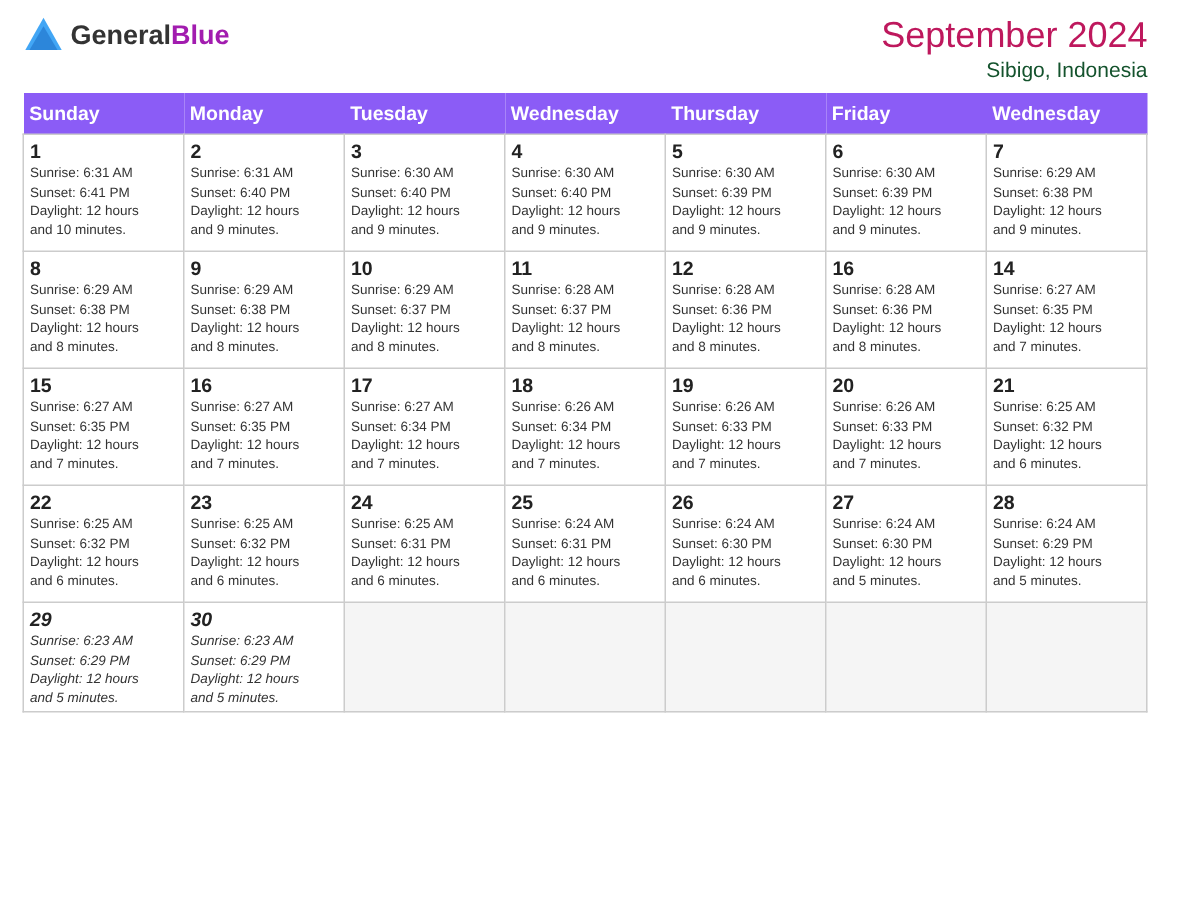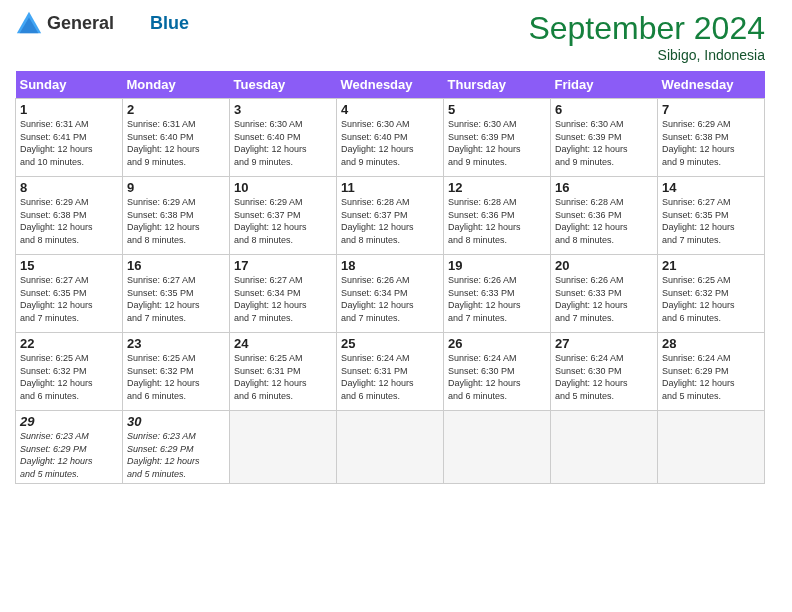--- a/index.html
+++ b/index.html
@@ -24,31 +24,31 @@
       display: flex;
       align-items: center;
       gap: 4px;
     }
     .logo-text {
       font-size: 18px;
       font-weight: bold;
       line-height: 1.1;
     }
     .logo-general { color: #333; }
-    .logo-blue { color: #0369a1; margin-left: 36px; }
+    .logo-blue { color: #a21caf; }
     .logo-icon {
       width: 28px;
       height: 28px;
     }
     .title-area {
       text-align: right;
     }
     .month-title {
-      font-size: 32px;
-      color: #15803d;
+      font-size: 24px;
+      color: #be185d;
       font-weight: normal;
     }
     .location {
       font-size: 14px;
       color: #14532d;
     }
     table {
       width: 100%;
       border-collapse: collapse;
       table-layout: fixed;

